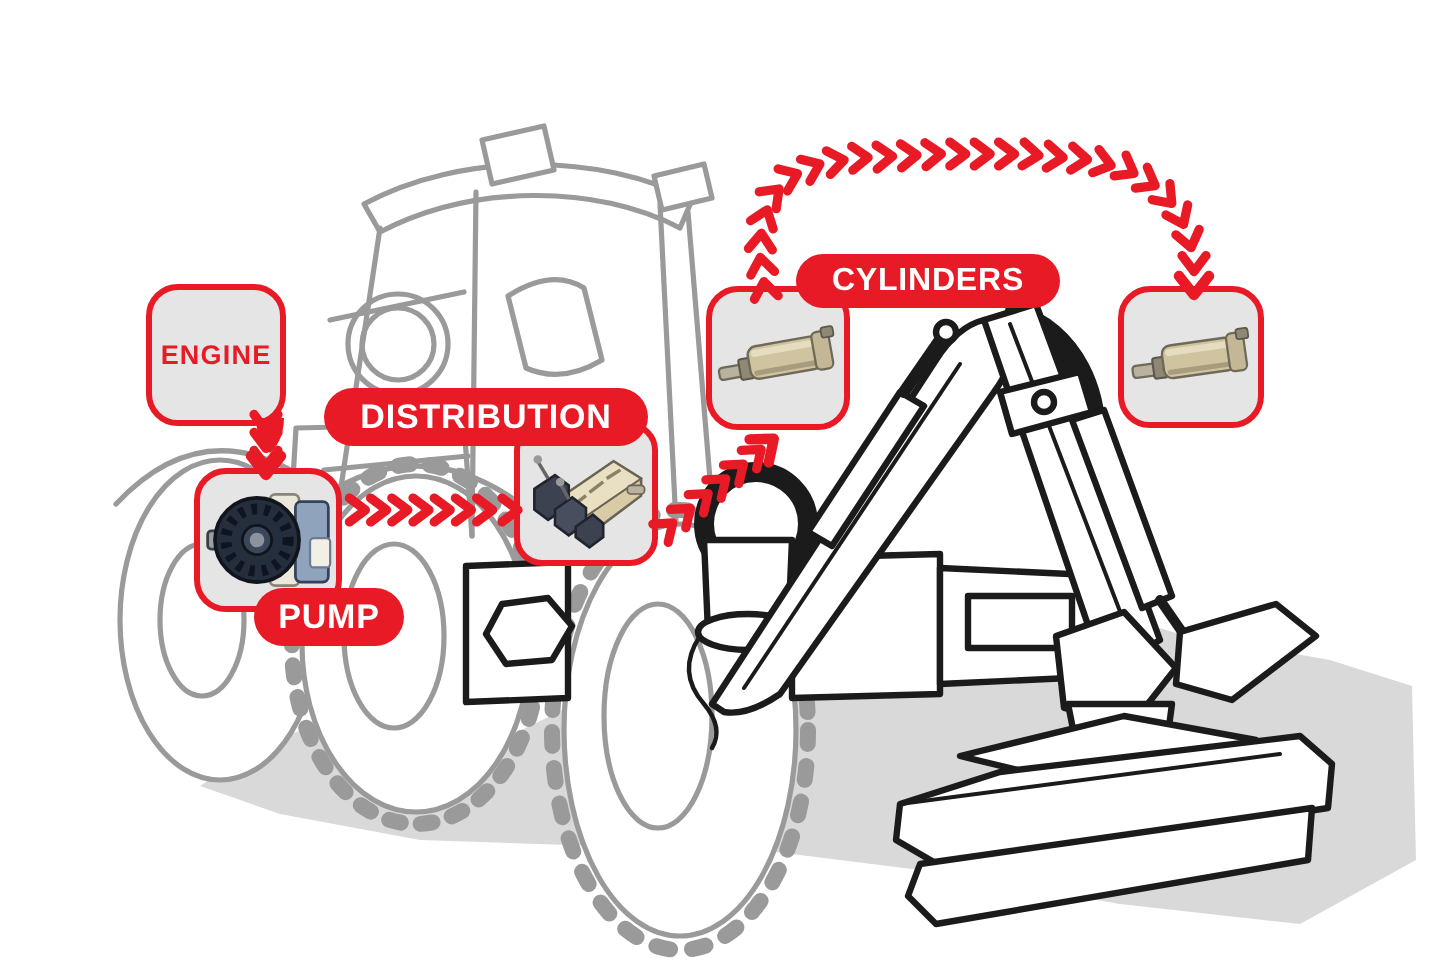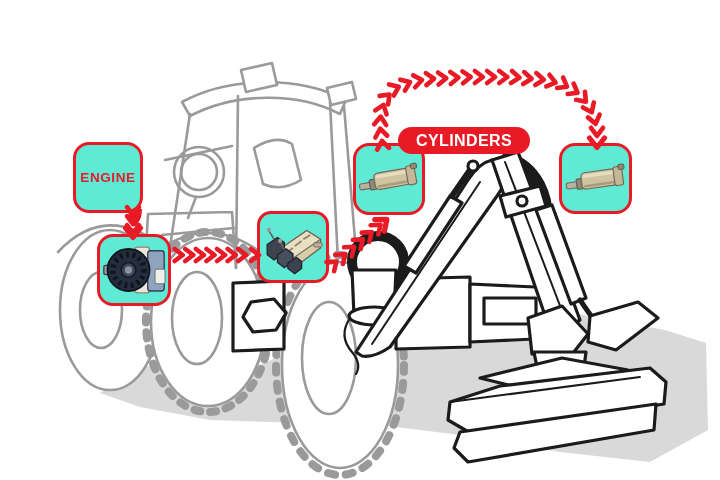--- a/index.html
+++ b/index.html
@@ -8,21 +8,21 @@
     --ink:#1b1b1b;
     --shadow:#d9d9d9;
   }
   html,body{margin:0;padding:0;background:#fff;}
   .canvas{
     position:relative;width:720px;height:480px;background:#fff;overflow:hidden;
     font-family:"Liberation Sans",sans-serif;
   }
   .layer{position:absolute;left:0;top:0;width:720px;height:480px;pointer-events:none;}
   .box{
-    position:absolute;background:#5eead4;border:3.5px solid var(--red);
+    position:absolute;background:#e5e5e5;border:3.5px solid var(--red);
     box-sizing:border-box;display:flex;align-items:center;justify-content:center;
   }
   .pill{
     position:absolute;background:var(--red);color:#ffffff;
     display:flex;align-items:center;justify-content:center;
     font-weight:800;letter-spacing:.4px;box-sizing:border-box;
   }
   .engine-text{
     color:var(--red);font-weight:800;font-size:13.5px;letter-spacing:.6px;
   }
@@ -217,15 +217,17 @@
         <path d="M-5,-6 L3,0 L-5,6" fill="none" stroke="#e81a25" stroke-width="4.6" stroke-linecap="round" stroke-linejoin="round" transform="translate(564.4,85.2) rotate(29.7)"></path>
         <path d="M-5,-6 L3,0 L-5,6" fill="none" stroke="#e81a25" stroke-width="4.6" stroke-linecap="round" stroke-linejoin="round" transform="translate(575.0,91.3) rotate(29.7)"></path>
         <path d="M-5,-6 L3,0 L-5,6" fill="none" stroke="#e81a25" stroke-width="4.6" stroke-linecap="round" stroke-linejoin="round" transform="translate(583.9,99.5) rotate(47.7)"></path>
         <path d="M-5,-6 L3,0 L-5,6" fill="none" stroke="#e81a25" stroke-width="4.6" stroke-linecap="round" stroke-linejoin="round" transform="translate(590.5,109.5) rotate(65.2)"></path>
         <path d="M-5,-6 L3,0 L-5,6" fill="none" stroke="#e81a25" stroke-width="4.6" stroke-linecap="round" stroke-linejoin="round" transform="translate(594.9,120.9) rotate(77.0)"></path>
         <path d="M-5,-6 L3,0 L-5,6" fill="none" stroke="#e81a25" stroke-width="4.6" stroke-linecap="round" stroke-linejoin="round" transform="translate(597.0,132.8) rotate(90.0)"></path>
         <path d="M-6,-7.5 L3.5,0 L-6,7.5" fill="none" stroke="#e81a25" stroke-width="5.2" stroke-linecap="round" stroke-linejoin="round" transform="translate(597.0,144.0) rotate(90.0)"></path>
       </g>
   </svg>
 
+  <div class="pill" style="left:127px;top:294px;width:75px;height:29px;border-radius:15px;font-size:17px;">PUMP</div>
+  <div class="pill" style="left:162px;top:194px;width:162px;height:29px;border-radius:15px;font-size:17px;">DISTRIBUTION</div>
   <div class="pill" style="left:398px;top:127px;width:132px;height:27px;border-radius:14px;font-size:16px;">CYLINDERS</div>
 
 </div>
 
 </body></html>

